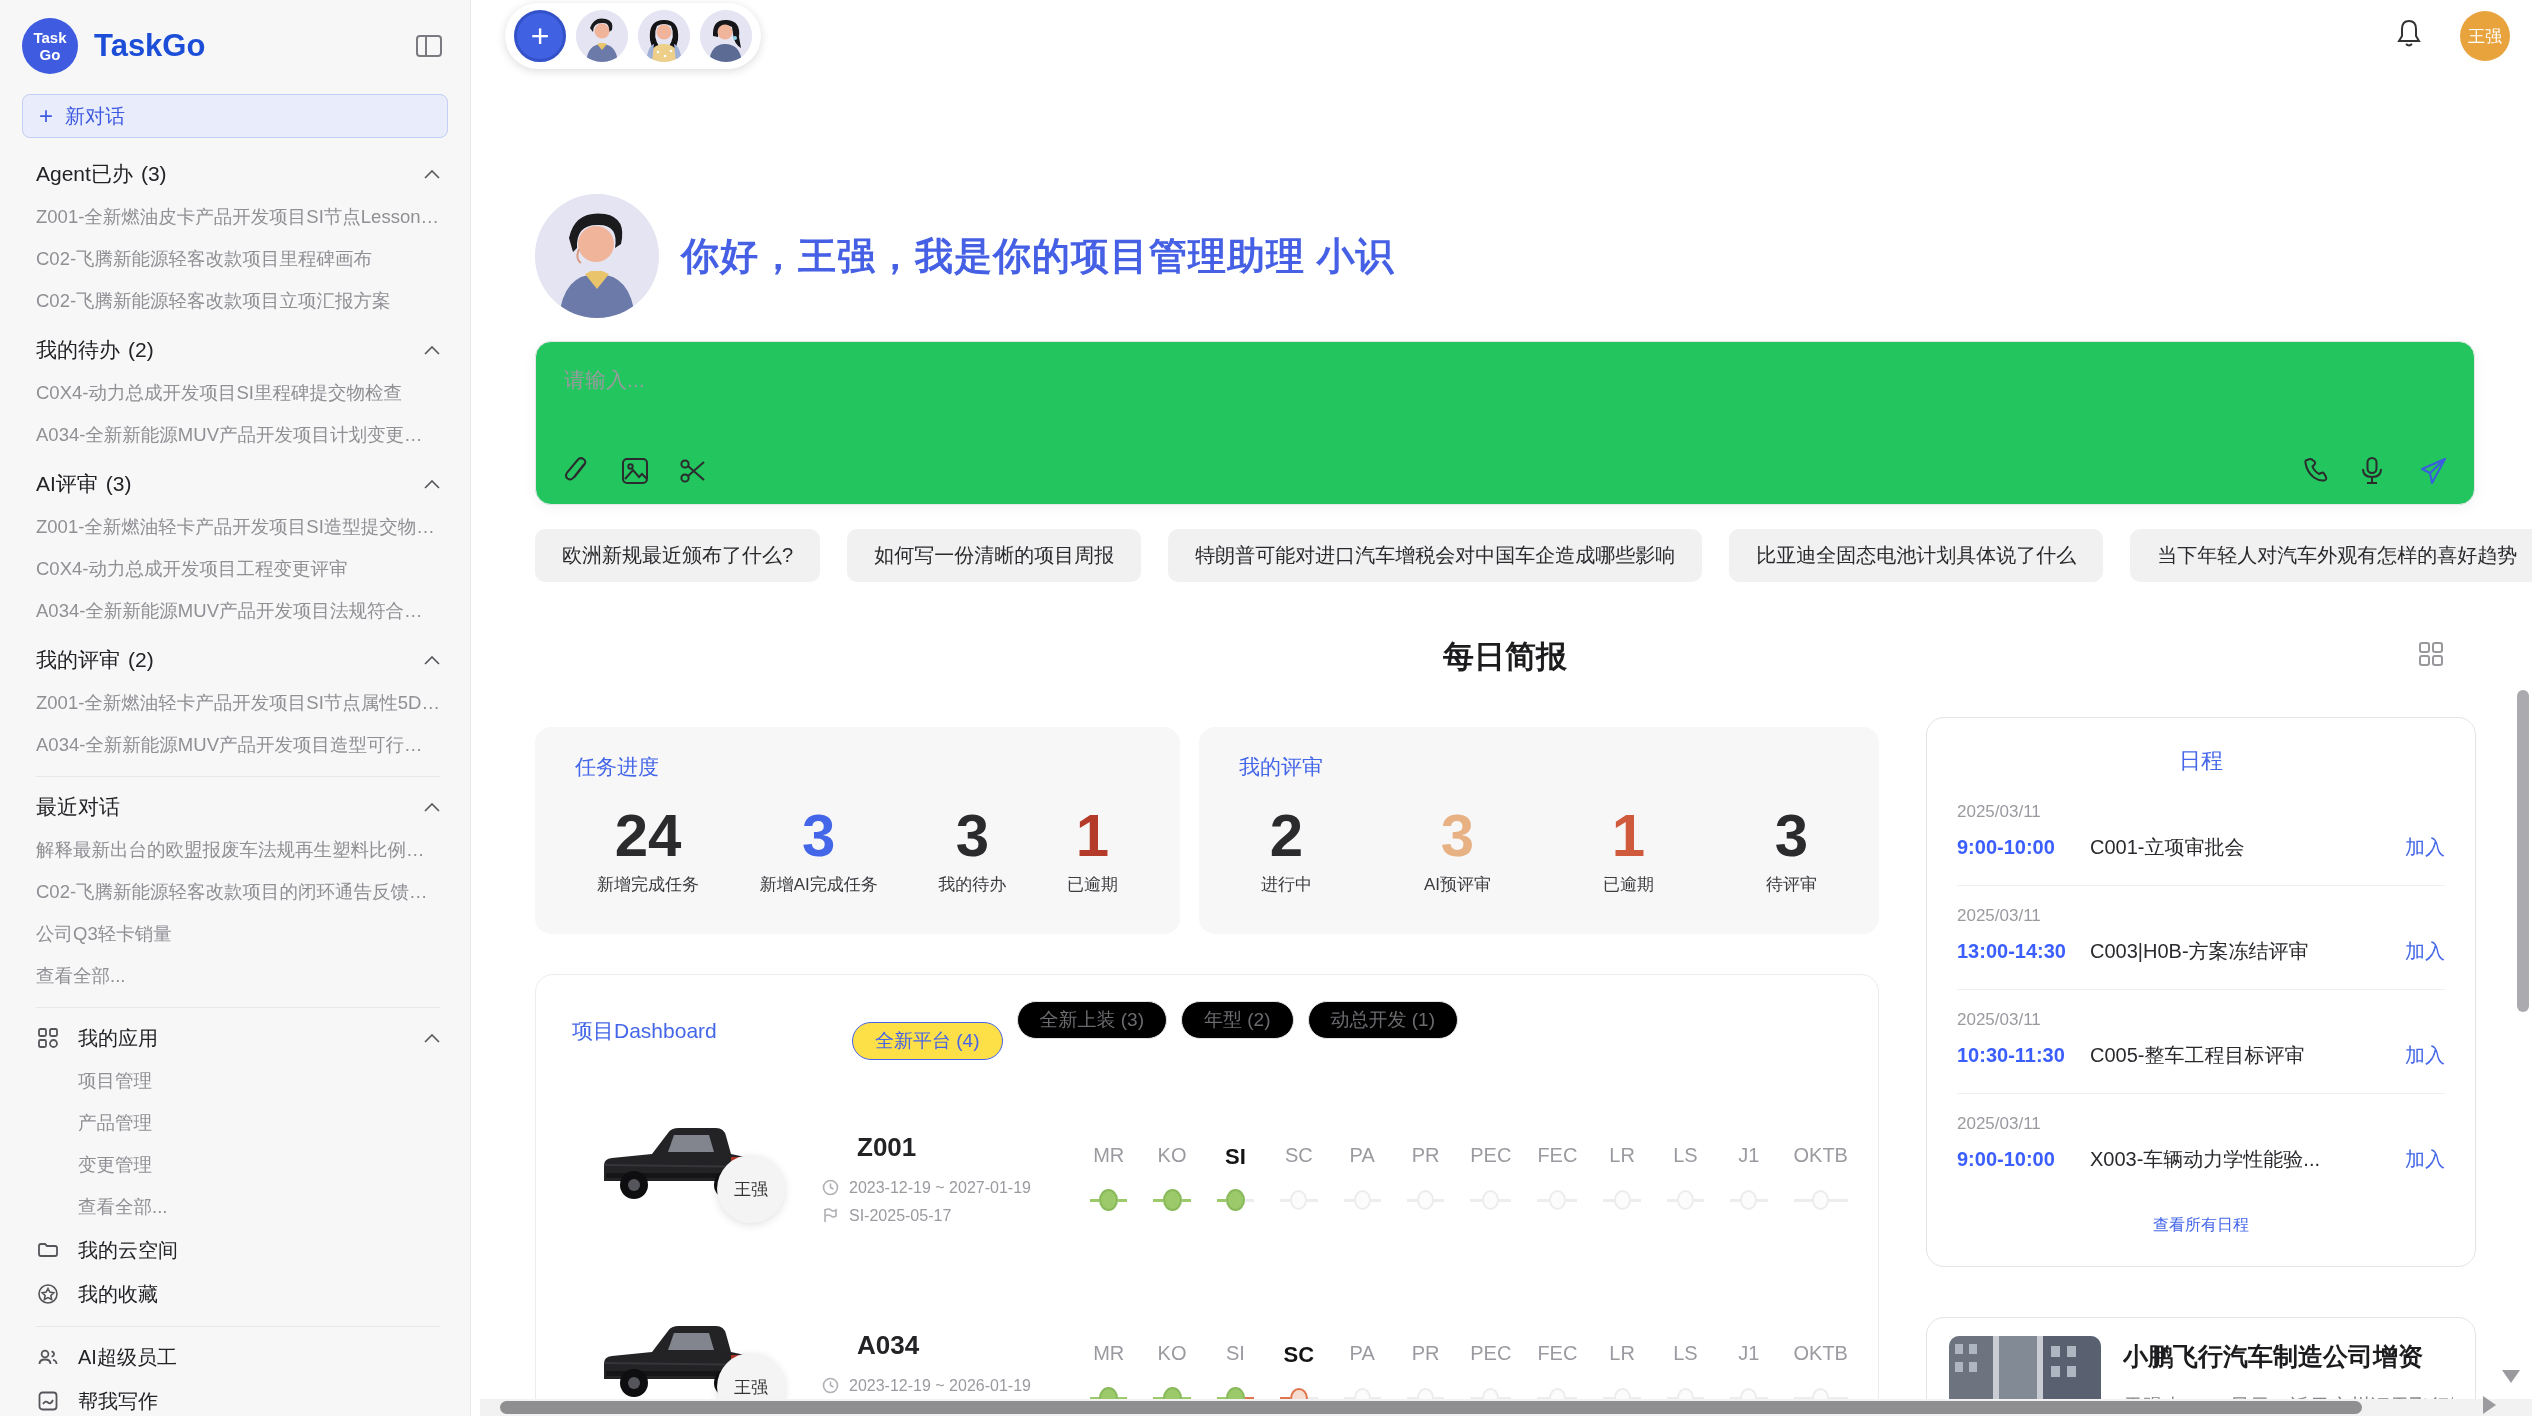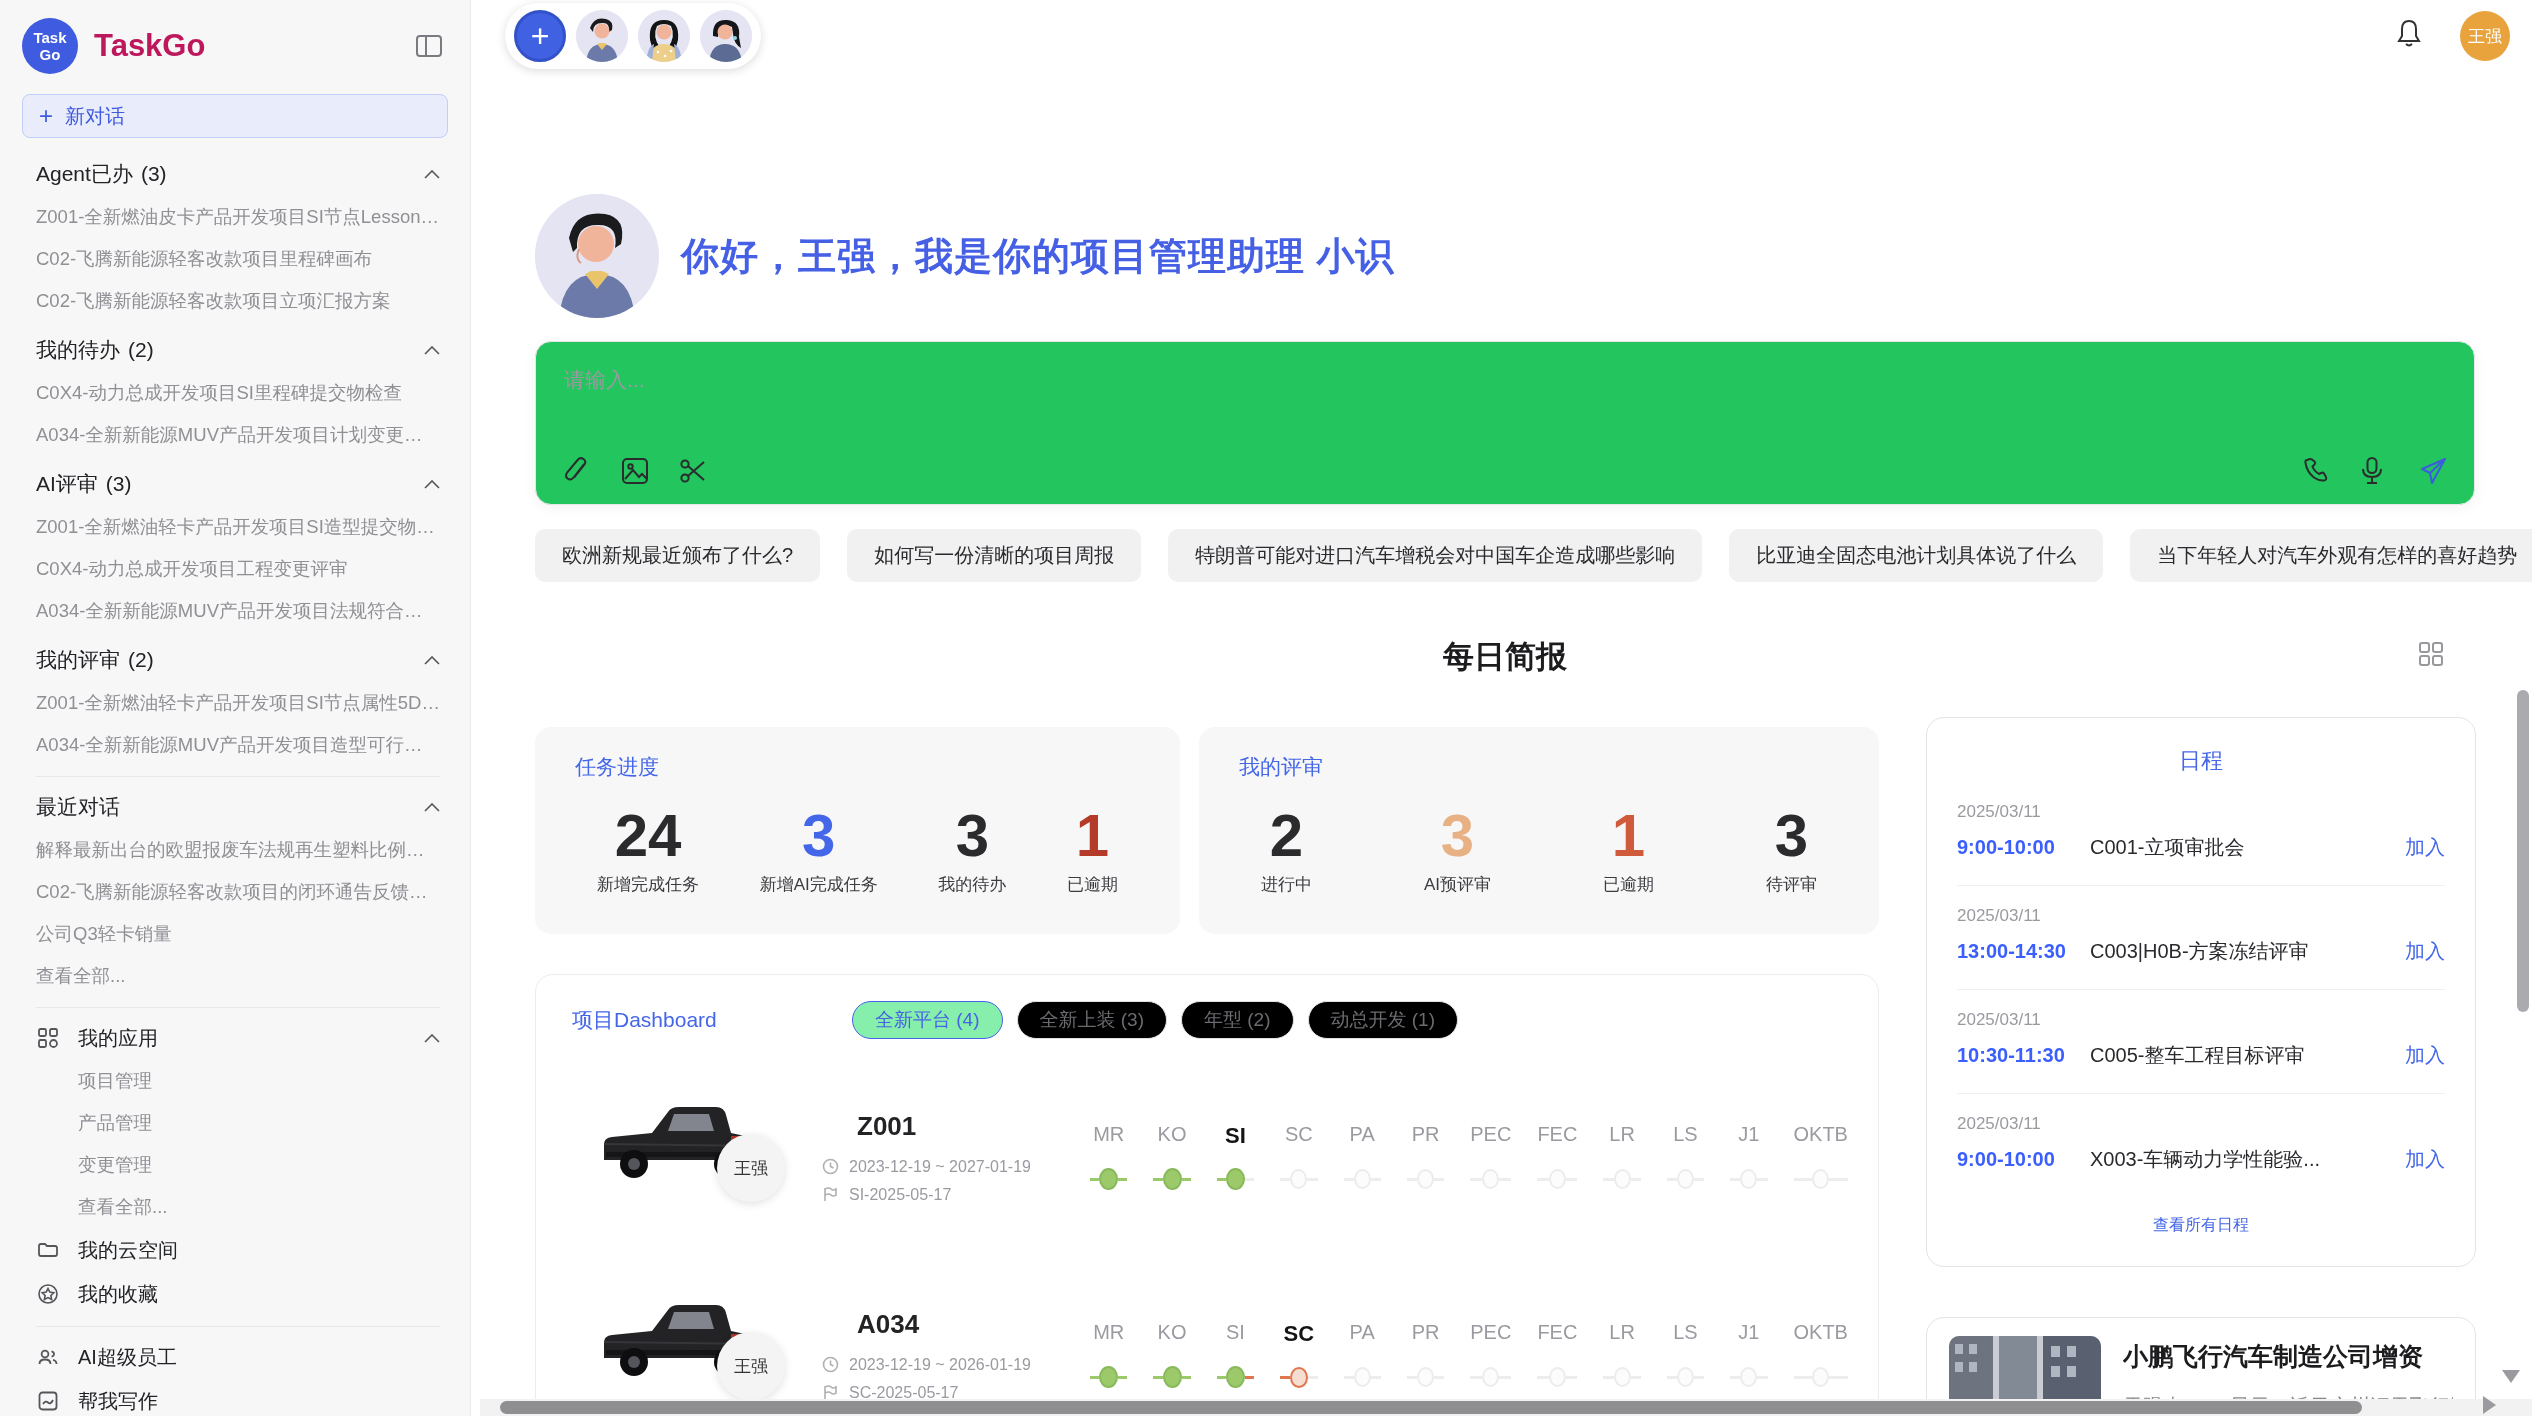--- a/index.html
+++ b/index.html
@@ -7,21 +7,21 @@
     font-family:"Liberation Sans","DejaVu Sans",sans-serif; color:#222; }
   .app { position:relative; width:2532px; height:1416px; display:flex; }
 
   
   .sidebar { width:471px; height:100%; background:#f7f7f8; border-right:1px solid #e9e9ec;
     padding:14px 0 0 0; flex:none; overflow:hidden; }
   .side-head { display:flex; align-items:center; padding:4px 28px 0 22px; }
   .logo { width:56px; height:56px; border-radius:50%; background:#3f5be0; color:#fff;
     display:flex; flex-direction:column; align-items:center; justify-content:center;
     font-size:15px; font-weight:700; line-height:17px; flex:none; }
-  .app-title { font-size:31px; font-weight:700; color:#be185d; margin-left:16px; flex:1; }
+  .app-title { font-size:31px; font-weight:700; color:#1d4ed8; margin-left:16px; flex:1; }
   .panel-icon { width:26px; height:22px; border:2px solid #7a7a80; border-radius:4px; position:relative; }
   .panel-icon::after { content:""; position:absolute; left:7px; top:0; bottom:0; width:2px; background:#7a7a80; }
   .new-chat { margin:20px 22px 0 22px; height:44px; border:1px solid #c3cdf5; background:#e9edfb;
     border-radius:8px; display:flex; align-items:center; padding:0 16px; color:#3f5ae0;
     font-size:20px; cursor:pointer; }
   .new-chat .plus { font-size:24px; margin-right:12px; font-weight:400; }
   .nav { padding:8px 30px 0 36px; }
   .sec-head { display:flex; align-items:center; height:44px; margin-top:6px; font-size:21px; color:#232327; }
   .sec-head .cnt { margin-left:8px; }
   .chev { margin-left:auto; width:16px; height:9px; position:relative; flex:none; }
@@ -84,21 +84,21 @@
   .stat-val.orange { color:#e7b183; } .stat-val.redorange { color:#cf5a3c; }
   .stat-lab { font-size:17px; color:#3c3c40; }
 
   .dash-card { margin-top:40px; background:#fff; border:1px solid #ececee; border-radius:18px;
     height:441px; overflow:hidden; padding:26px 0 0 36px; }
   .dash-head { display:flex; align-items:center; }
   .dash-title { color:#4466e8; font-size:21px; width:280px; }
   .tabs { display:flex; gap:14px; }
   .tab { height:38px; border-radius:19px; border:1px solid #e3e3e6; background:#000000; color:#6b6b70;
     font-size:19px; padding:0 22px; display:flex; align-items:center; cursor:pointer; font-family:inherit; }
-  .tab.active { border-color:#4763e6; color:#4763e6; background:#86efac; }
+  .tab.active { border-color:#4763e6; color:#4763e6; background:#fde047;margin-top:21px; }
 
   .proj { display:flex; align-items:center; margin-top:38px; height:160px; }
   .truck-wrap { width:250px; position:relative; flex:none; height:150px; }
   .truck-wrap svg.truck { position:absolute; left:22px; top:12px; }
   .owner-badge { position:absolute; left:145px; top:52px; width:68px; height:68px; border-radius:50%;
     background:#f4f4f5; box-shadow:0 2px 8px rgba(0,0,0,.12); display:flex; align-items:center;
     justify-content:center; font-size:17px; color:#333; }
   .proj-info { width:268px; flex:none; }
   .proj-code { font-size:26px; font-weight:700; color:#232326; margin-bottom:16px;margin-left:35px; }
   .meta { display:flex; align-items:center; font-size:16px; color:#9a9aa0; margin-top:10px; }

